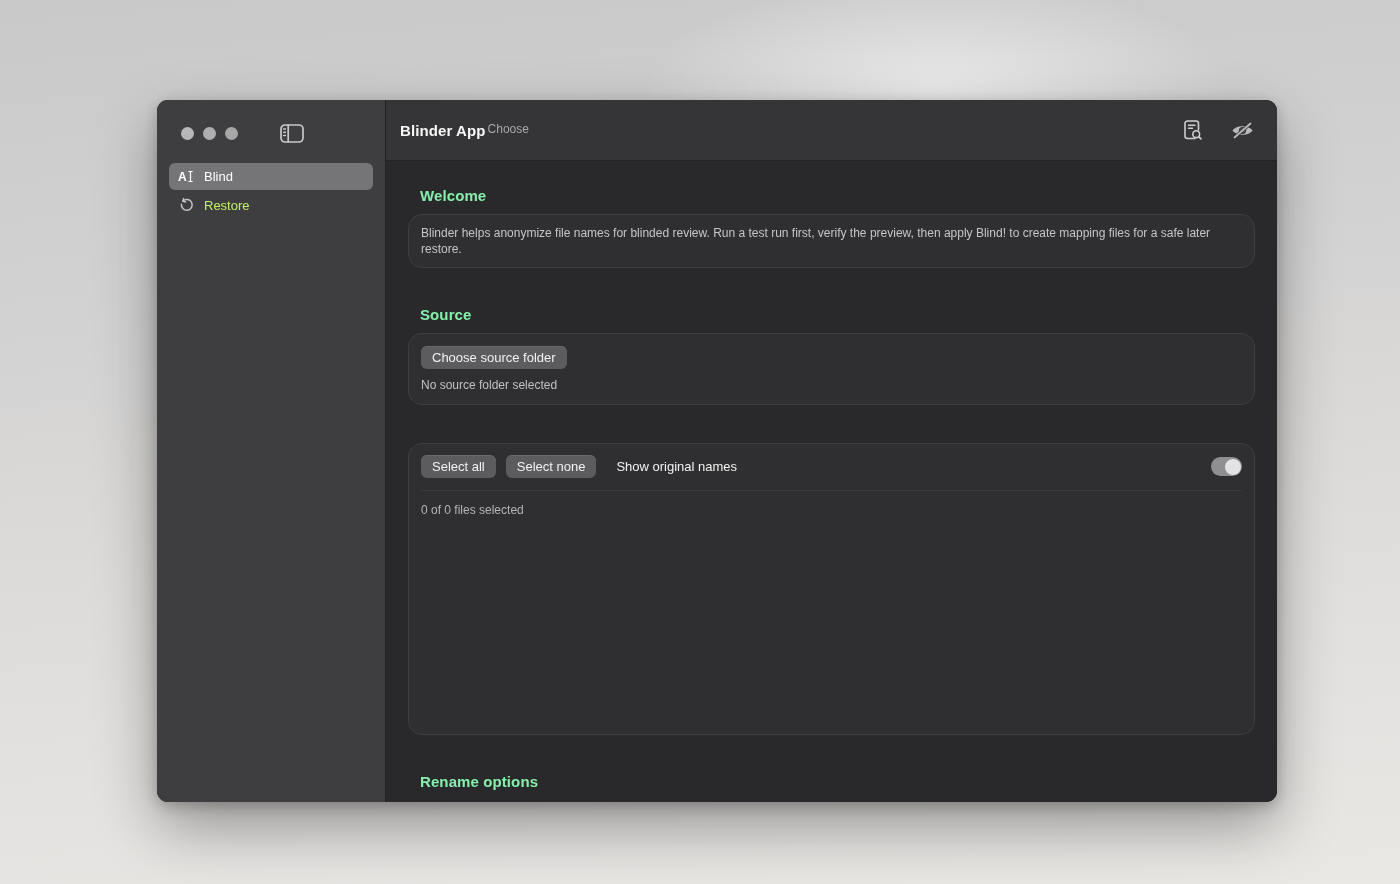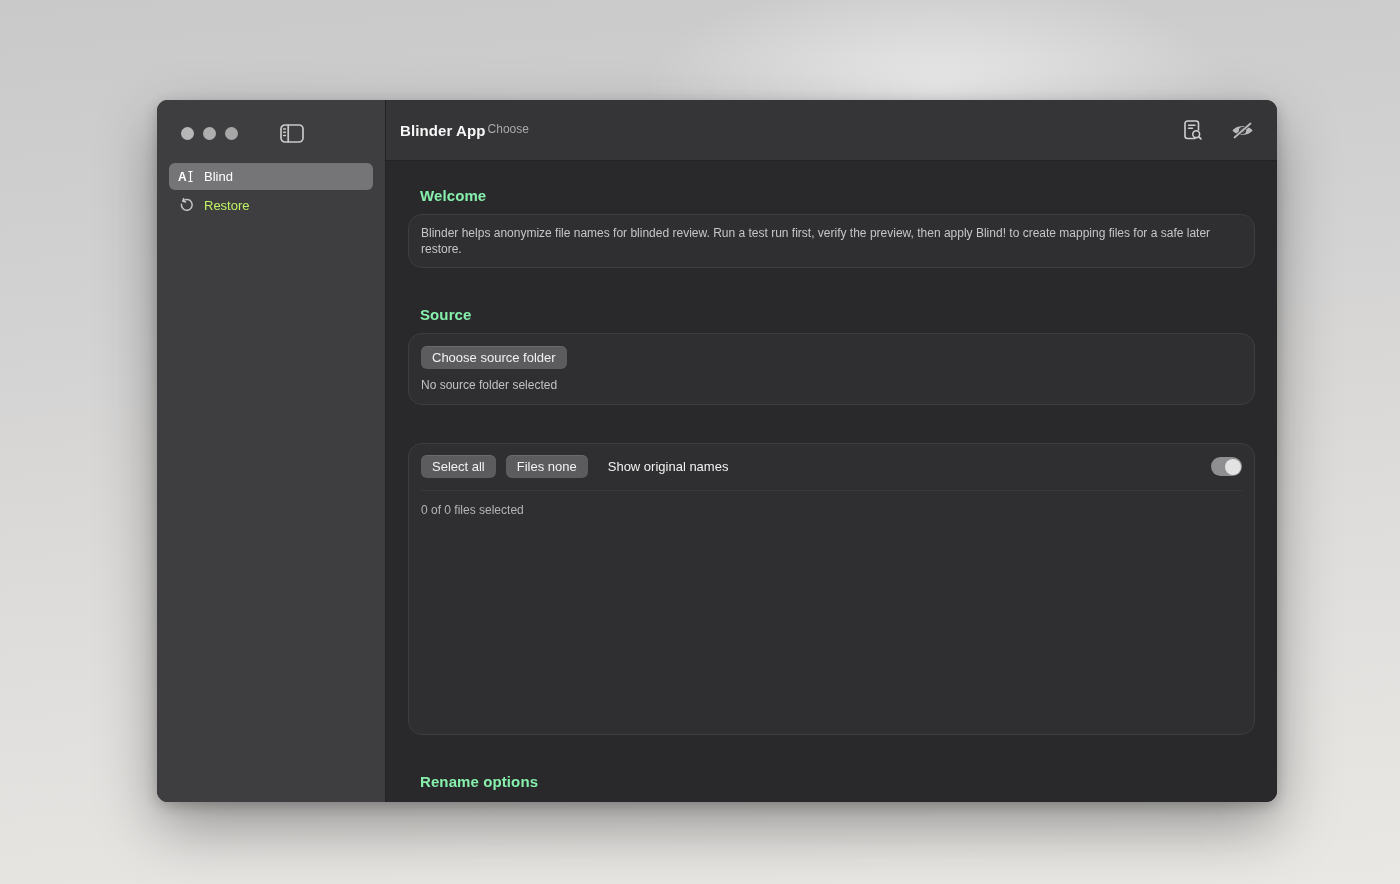--- a/index.html
+++ b/index.html
@@ -246,21 +246,21 @@
 
       <h2 class="section-heading">Source</h2>
       <div class="card source-card">
         <button class="push-btn">Choose source folder</button>
         <div class="source-status">No source folder selected</div>
       </div>
 
       <div class="card files-card">
         <div class="files-toolbar">
           <button class="push-btn">Select all</button>
-          <button class="push-btn">Files none</button>
+          <button class="push-btn">Select none</button>
           <span class="show-label">Show original names</span>
           <span class="toggle">
             <span class="knob"></span>
           </span>
         </div>
         <div class="files-divider"></div>
         <div class="files-status">0 of 0 files selected</div>
       </div>
 
       <h2 class="section-heading spaced">Rename options</h2>

